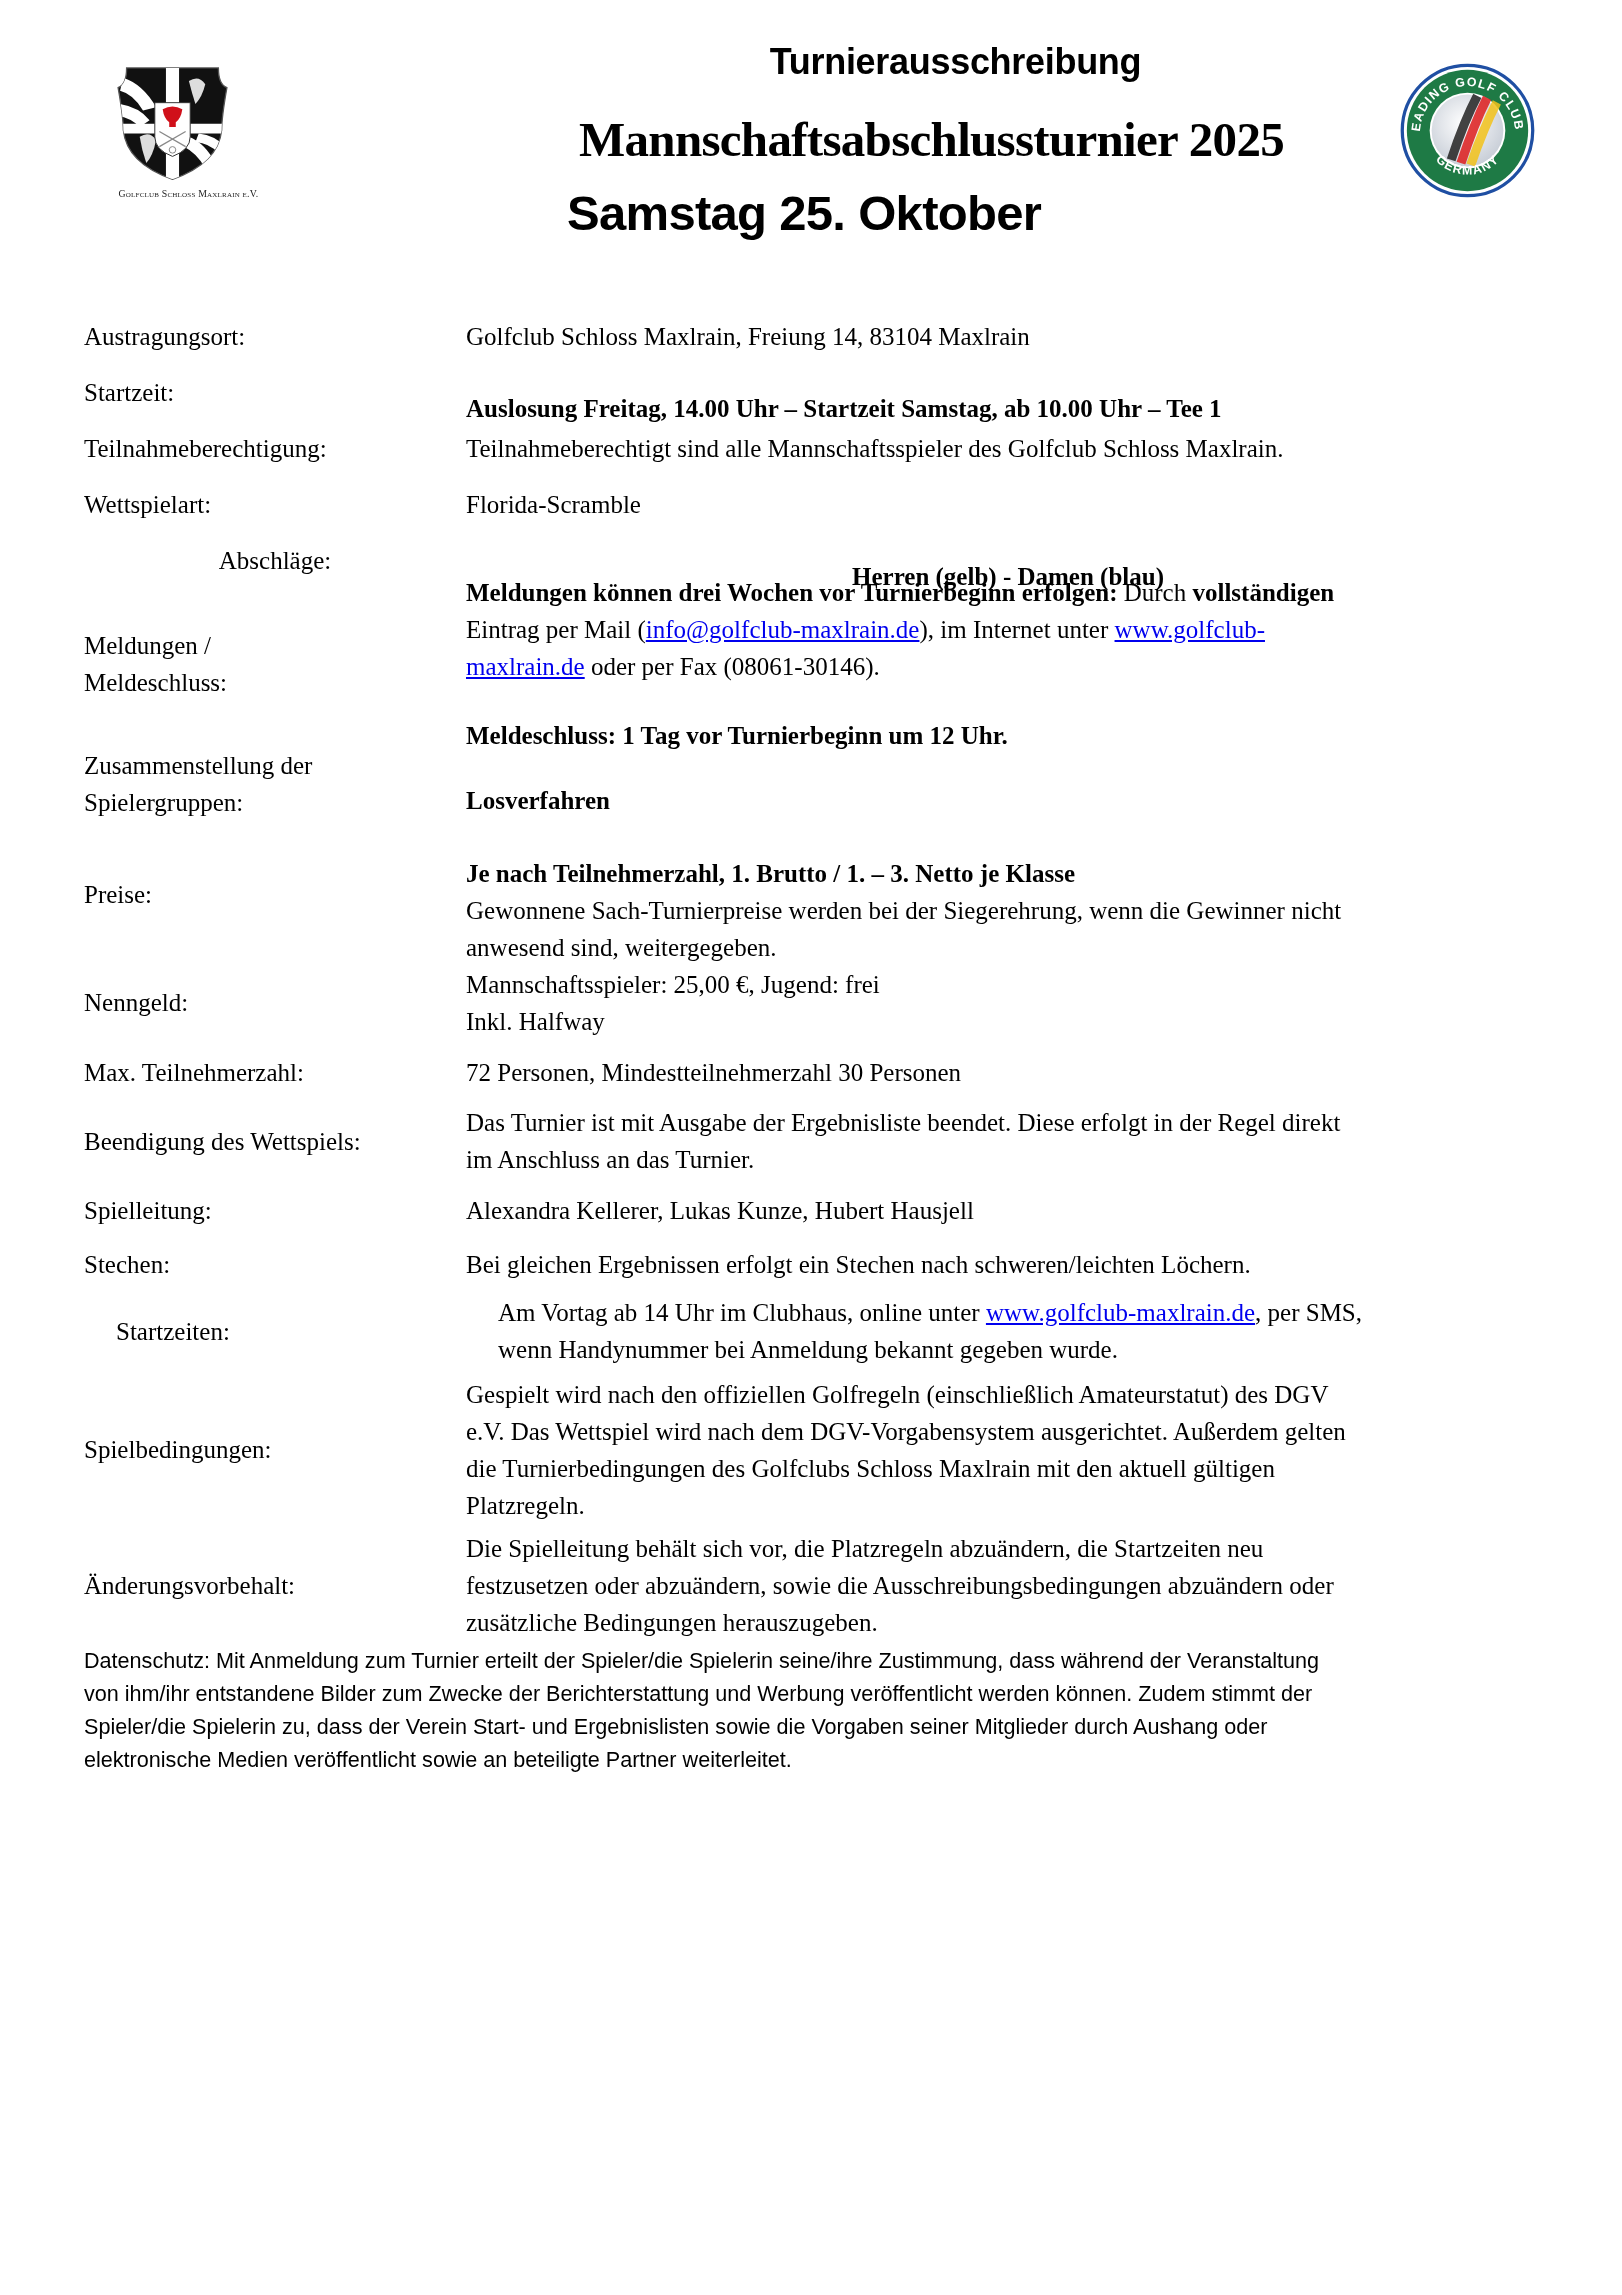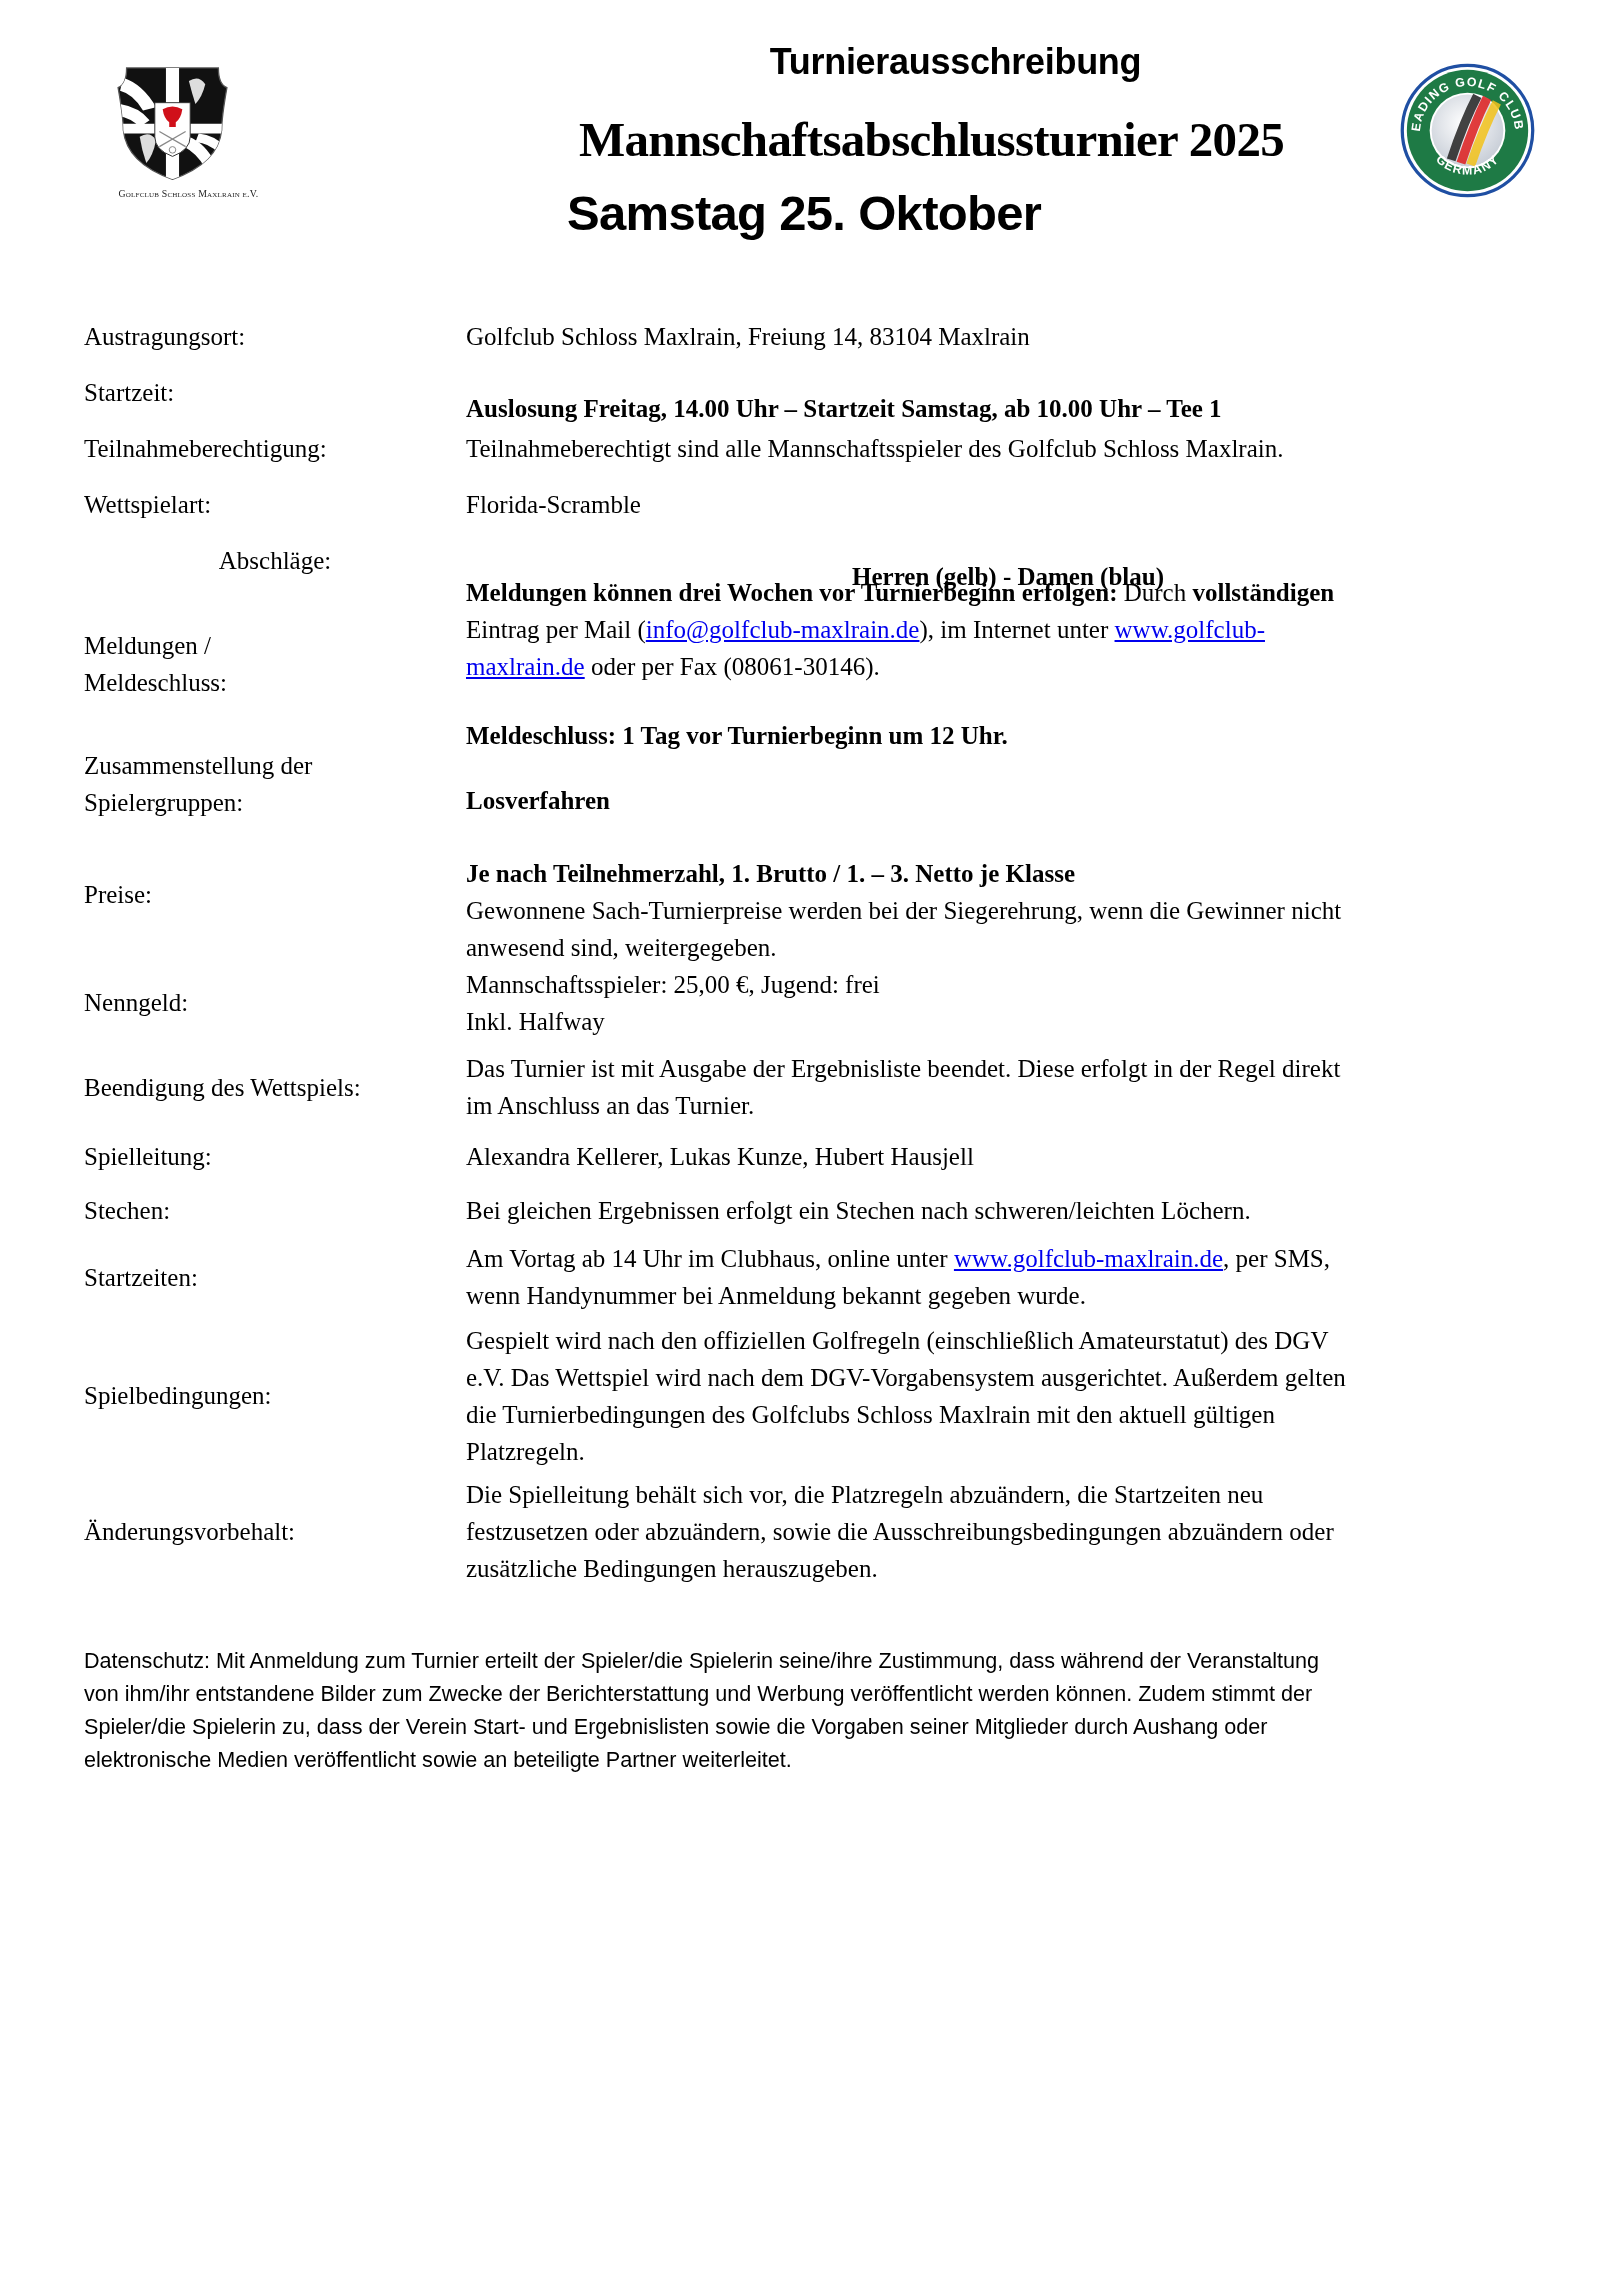--- a/index.html
+++ b/index.html
@@ -34,21 +34,21 @@
     .r-wettspielart { height: 56px; }
     .r-abschlaege { height: 56px; text-align: center; }
     .r-meldungen { height: 151px; }
     .r-zusammen { height: 90px; }
     .r-preise { height: 131px; }
     .r-nenngeld { height: 85px; }
     .r-max { height: 54px; }
     .r-beendigung { height: 84px; }
     .r-spielleitung { height: 54px; }
     .r-stechen { height: 54px; }
-    .r-startzeiten { height: 80px; }
+    .r-startzeiten { height: 80px; margin-left: 32px; }
     .r-spielbed { height: 157px; }
     .r-aenderung { height: 115px; }
 
     .privacy { position: absolute; left: 84px; top: 1644px; width: 1466px;
       font-family: "Liberation Sans", sans-serif; font-size: 21.6px; line-height: 33px; }
   </style>
 </head>
 <body>
 
 <div class="page">
@@ -168,20 +168,24 @@
     </div>
 
     <div class="row r-nenngeld">
       <div class="lbl">Nenngeld:</div>
       <div class="val">
         <div>Mannschaftsspieler: 25,00 €, Jugend: frei</div>
         <div>Inkl. Halfway</div>
       </div>
     </div>
 
+    <div class="row r-max">
+      <div class="lbl">Max. Teilnehmerzahl:</div>
+      <div class="val">72 Personen, Mindestteilnehmerzahl 30 Personen</div>
+    </div>
 
     <div class="row r-beendigung">
       <div class="lbl">Beendigung des Wettspiels:</div>
       <div class="val">
         <div>Das Turnier ist mit Ausgabe der Ergebnisliste beendet. Diese erfolgt in der Regel direkt</div>
         <div>im Anschluss an das Turnier.</div>
       </div>
     </div>
 
     <div class="row r-spielleitung">

